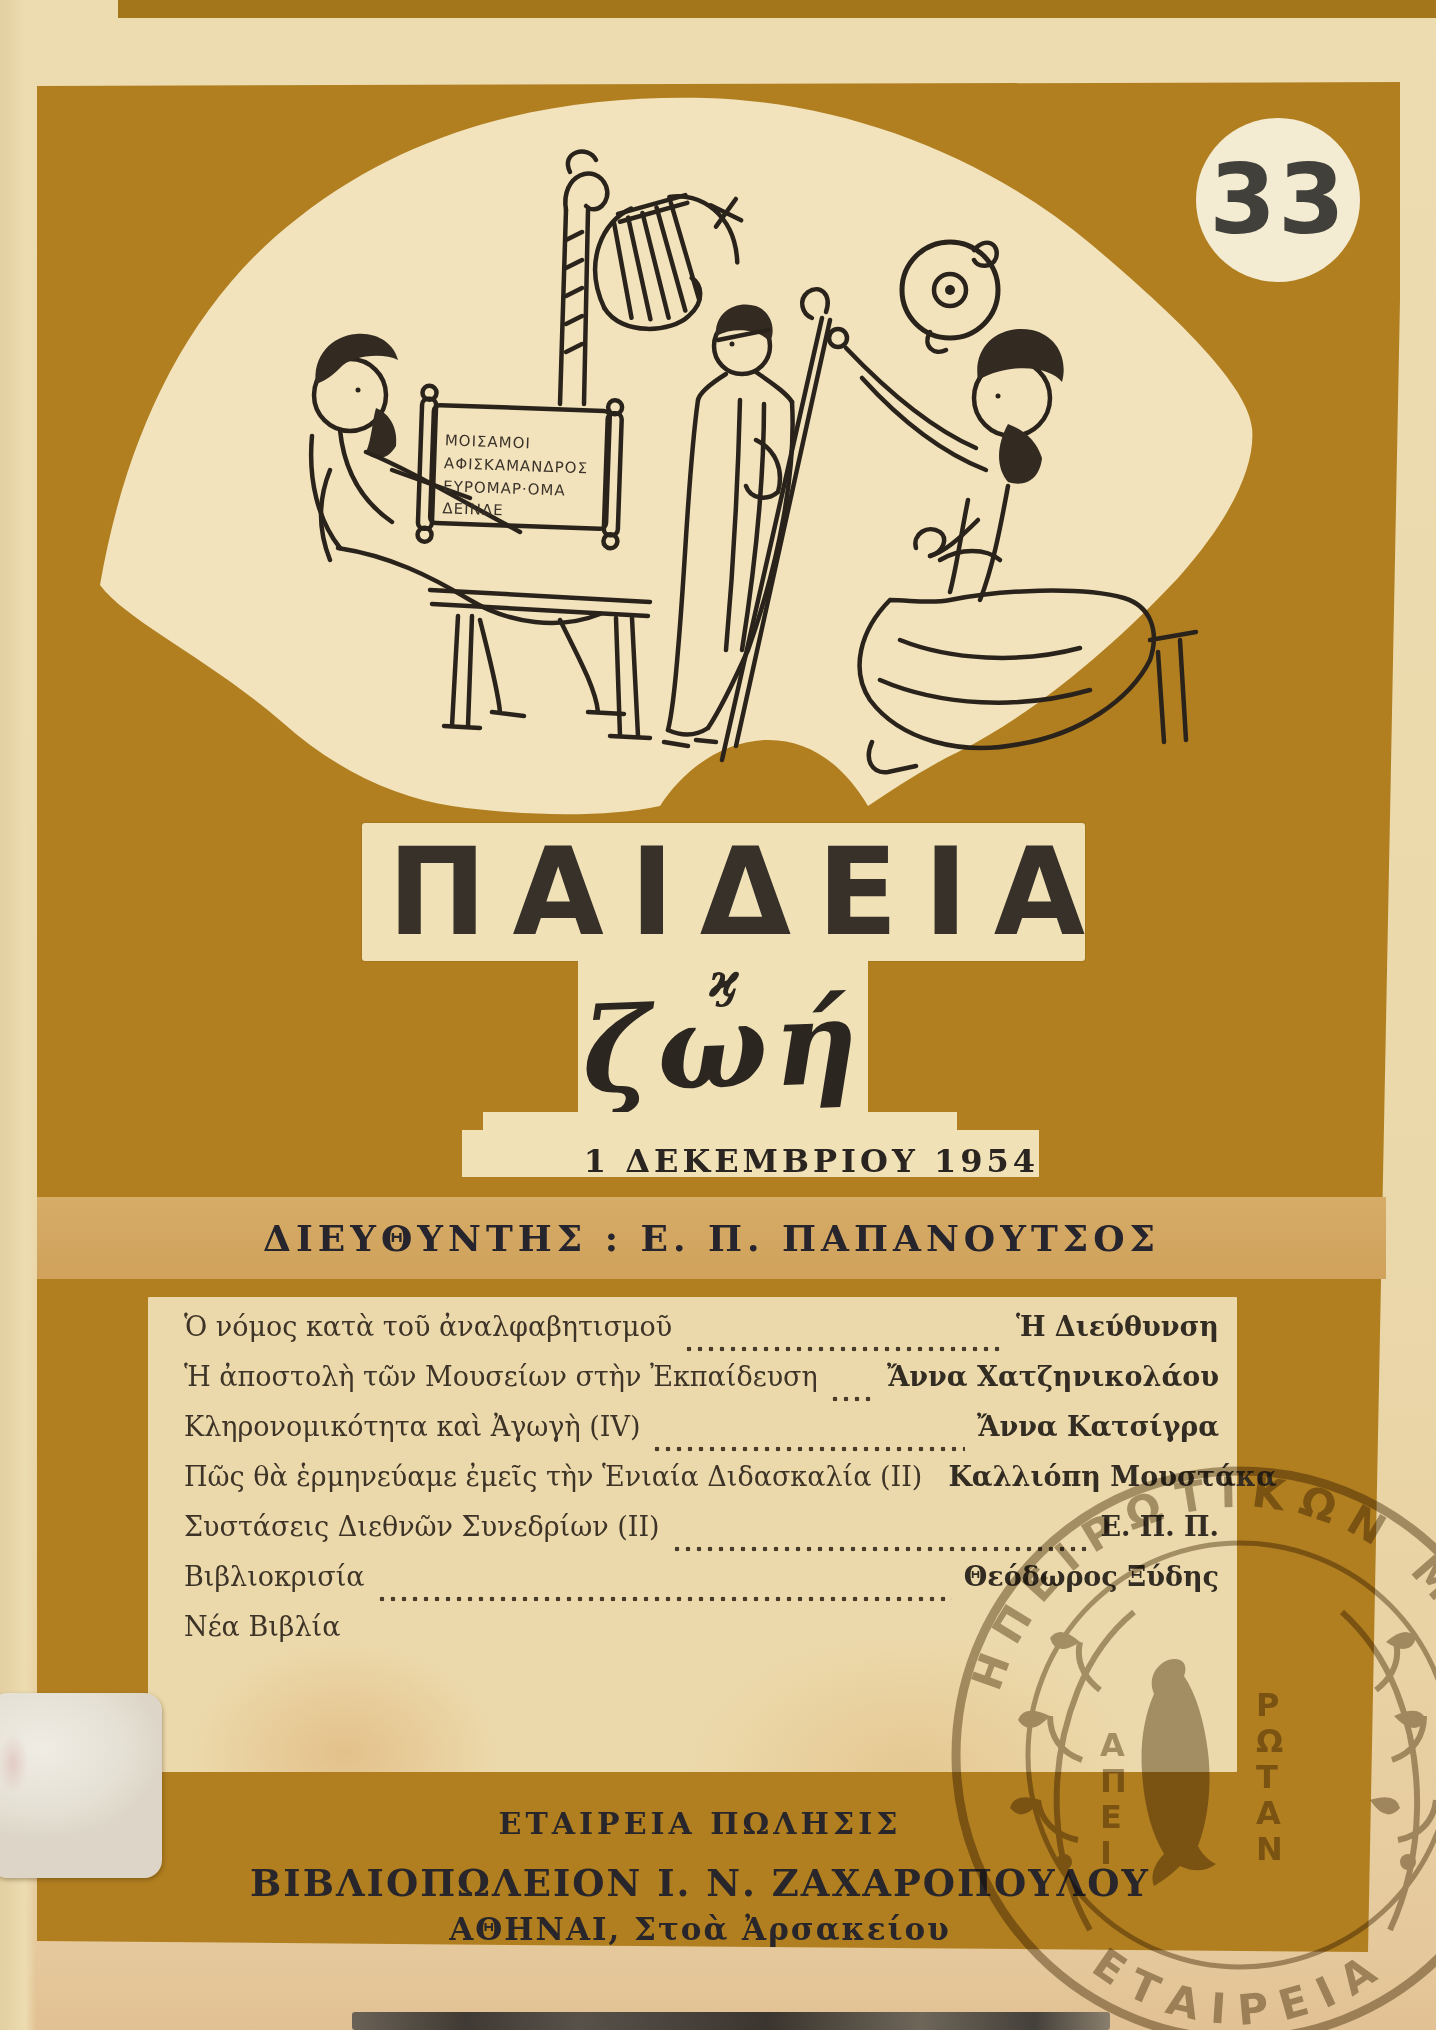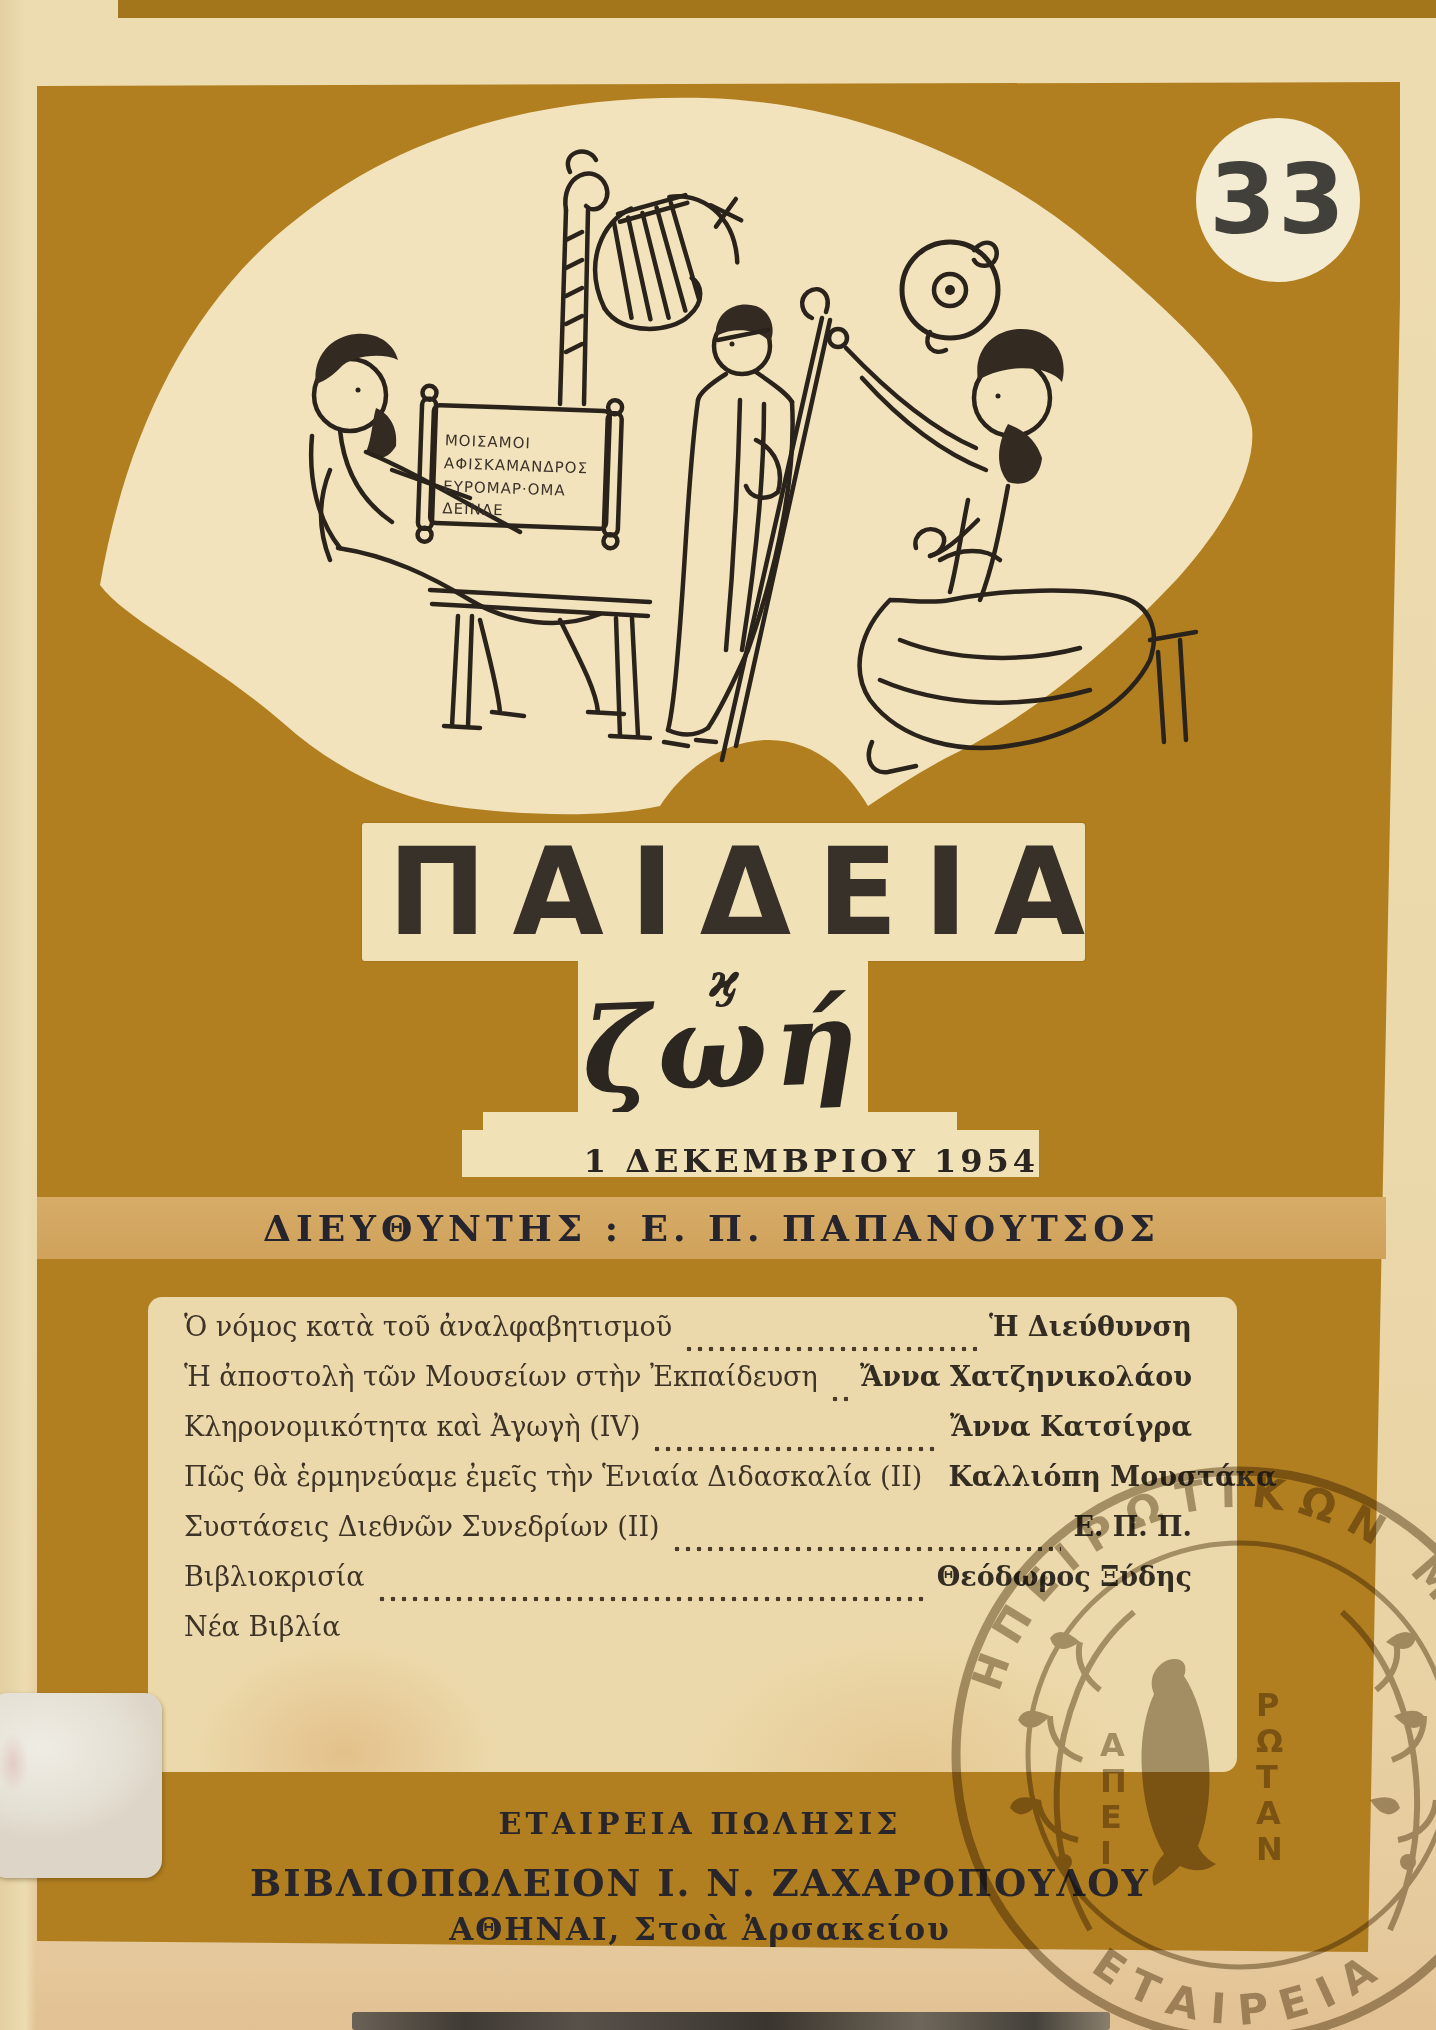--- a/index.html
+++ b/index.html
@@ -21,30 +21,30 @@
   .kai-col{position:absolute;left:578px;top:960px;width:290px;height:153px;background:#f0e1b7;}
   .kai-step2{position:absolute;left:483px;top:1112px;width:474px;height:40px;background:#f0e1b7;}
   .date-step{position:absolute;left:462px;top:1130px;width:577px;height:47px;background:#f0e1b7;
     display:flex;align-items:center;justify-content:flex-end;}
   .kai-sym{position:absolute;left:0;top:-6px;width:290px;text-align:center;
     font-size:46px;font-style:italic;font-weight:bold;color:#2c2620;}
   .zoe{position:absolute;left:-120px;top:28px;width:530px;text-align:center;
     font-size:116px;font-style:italic;font-weight:600;color:#2c2620;line-height:1;
     transform:rotate(-2deg);letter-spacing:6px;}
   .date-line{font-weight:bold;font-size:32px;letter-spacing:4px;color:#2a2520;padding-top:14px;}
-  .director-band{position:absolute;left:37px;top:1197px;width:1349px;height:62px;
+  .director-band{position:absolute;left:37px;top:1197px;width:1349px;height:82px;
     background:linear-gradient(180deg,#d6ac66,#d0a25c);display:flex;align-items:center;justify-content:center;}
   .director-band span{font-weight:bold;font-size:36px;letter-spacing:5px;color:#26242c;}
   
   .toc{position:absolute;left:148px;top:1297px;width:1089px;height:475px;
     background:
       radial-gradient(220px 160px at 18% 96%,rgba(201,120,40,.25),rgba(201,120,40,0) 70%),
       radial-gradient(320px 200px at 70% 100%,rgba(205,140,60,.22),rgba(205,140,60,0) 70%),
       #ecd9ab;
-    border-radius:14px;box-sizing:border-box;padding:14px 45px 0 36px;}
+    border-radius:1px;box-sizing:border-box;padding:14px 18px 0 36px;}
   .toc-row{display:flex;align-items:baseline;height:50px;font-size:27px;color:#3d3327;}
   .toc-title{white-space:nowrap;}
   .toc-dots{flex:1;margin:0 12px 0 14px;height:6px;align-self:flex-end;margin-bottom:9px;
     background-image:radial-gradient(circle at 3px 3px,#4a3c2b 2.1px,rgba(0,0,0,0) 2.6px);
     background-size:11px 6px;background-repeat:repeat-x;}
   .toc-author{font-weight:bold;white-space:nowrap;color:#332c23;}
   .toc-author.regular{font-weight:normal;color:#3d342a;}
   
   .publisher{position:absolute;left:180px;top:1806px;width:1040px;text-align:center;color:#28262a;}
   .pub1{font-weight:bold;font-size:30px;letter-spacing:4px;}

